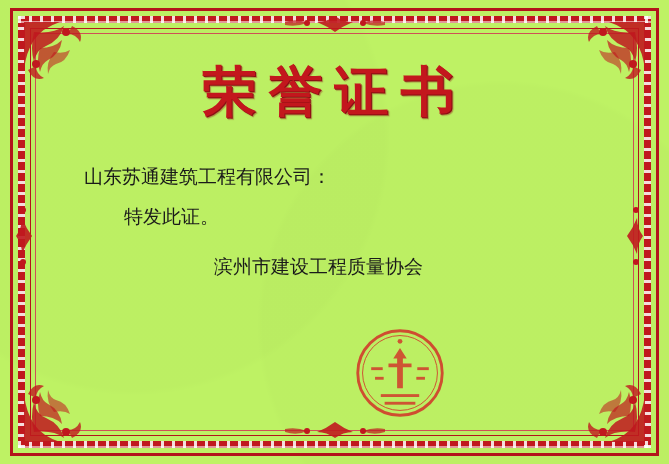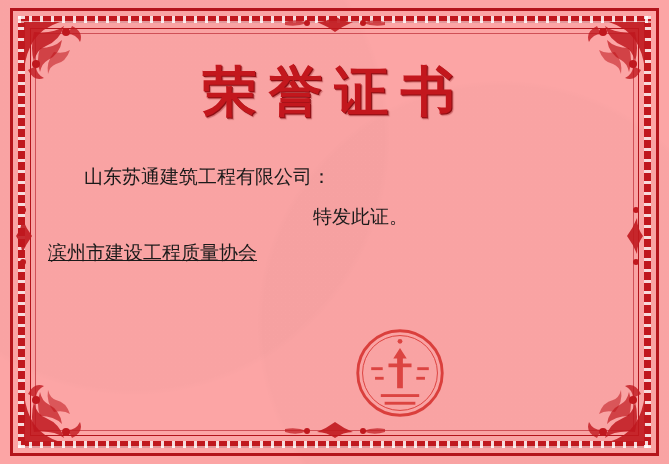--- a/index.html
+++ b/index.html
@@ -4,21 +4,21 @@
 <style>
   html, body {
     margin: 0;
     padding: 0;
     background: #ffffff;
   }
   #certificate {
     position: relative;
     width: 669px;
     height: 464px;
-    background: #fca5a5;
+    background: #bef264;
     overflow: hidden;
     font-family: "Liberation Serif", serif;
   }
 
   
   .border-outer {
     position: absolute;
     left: 10px; top: 8px;
     width: 649px; height: 448px;
     border: 3px solid #b3141b;
@@ -129,31 +129,31 @@
     color: #1a1a1a;
     font-family: "DejaVu Sans", "Liberation Sans", sans-serif;
     font-size: 19px;
     line-height: 38px;
     padding-left: 36px;
     padding-right: 24px;
   }
   .salutation { margin-bottom: 2px; }
   .para { text-indent: 40px; }
   .para-line { display: block; }
-  .special { text-indent: 40px; margin-top: 0px; text-align: center; }
+  .special { text-indent: 40px; margin-top: 0px; }
 
   .signature-block {
+    margin-top: 14px;
     padding-right: 32px;
-    text-align: left;
+    text-align: center;
     color: #1a1a1a;
     font-family: "DejaVu Sans", "Liberation Sans", sans-serif;
     font-size: 19px;
     line-height: 34px;
     position: relative;
-    text-decoration: underline;
   }
   .issuer { display: block; }
   .issue-date { display: block; letter-spacing: 1px; }
 
   
   .seal {
     position: absolute;
     left: 352px;
     top: 325px;
     width: 96px;

